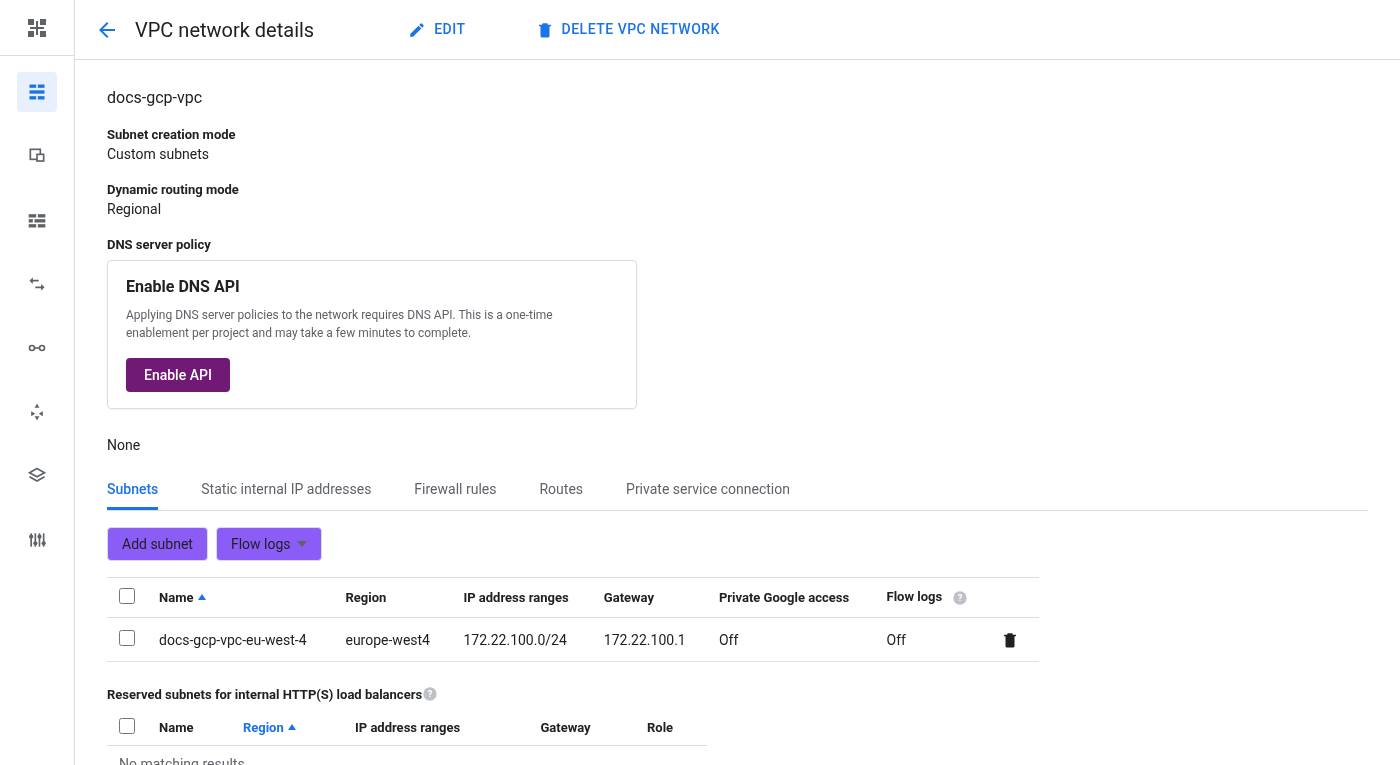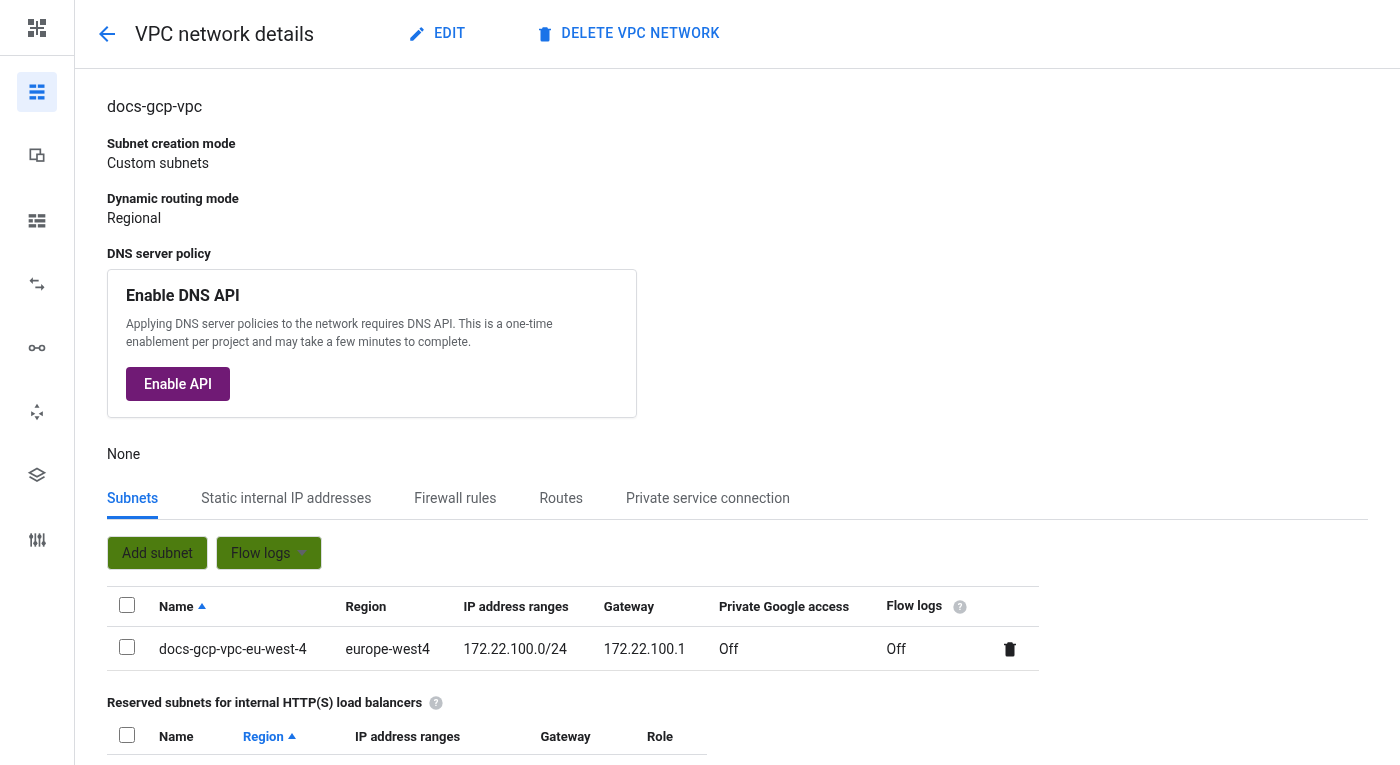--- a/index.html
+++ b/index.html
@@ -4,21 +4,21 @@
   <style>
     * { margin: 0; padding: 0; box-sizing: border-box; font-family: 'Google Sans', Roboto, Arial, sans-serif; }
     body { background: #fff; color: #202124; width: 1400px; height: 765px; overflow: hidden; }
     .shell { display: flex; height: 100%; }
     .brand-cell {
       width: 75px; height: 56px; display: flex; align-items: center; justify-content: center;
       border-bottom: 1px solid #dadce0; border-right: 1px solid #dadce0;
     }
     .main-col { flex: 1; display: flex; flex-direction: column; }
     .topbar {
-      height: 69px; display: flex; align-items: center; padding: 0 12px;
+      height: 60px; display: flex; align-items: center; padding: 0 12px;
       border-bottom: 1px solid #dadce0; gap: 8px;
     }
     .back-arrow { color: #1a73e8; width: 40px; height: 40px; display: flex; align-items: center; justify-content: center; border-radius: 50%; cursor: pointer; }
     .page-title { font-size: 20px; font-weight: 400; color: #202124; margin-right: 40px; }
     .action-btn {
       display: flex; align-items: flex-start; gap: 8px; padding: 8px 16px;
       color: #1a73e8; font-size: 14px; font-weight: 500; text-transform: uppercase;
       cursor: pointer; border: none; background: none; letter-spacing: 0.5px;
       margin-left: 30px;
     }
@@ -44,32 +44,32 @@
     .primary-btn {
       background: #701a75; color: #fff; border: none; padding: 9px 18px;
       font-size: 14px; font-weight: 500; border-radius: 4px; cursor: pointer;
     }
     .none-val { font-size: 14px; margin: 28px 0 18px; }
     .tabs { display: flex; gap: 43px; border-bottom: 1px solid #dadce0; margin-bottom: 16px; width: 100%; max-width: 1290px; }
     .tab { padding: 10px 0; font-size: 14px; color: #5f6368; cursor: pointer; border-bottom: 3px solid transparent; }
     .tab.active { color: #1a73e8; border-bottom-color: #1a73e8; font-weight: 500; }
     .subnet-actions { display: flex; gap: 8px; margin-bottom: 16px; }
     .outline-btn {
-      border: 1px solid #dadce0; background: #4d7c0f; padding: 8px 14px;
+      border: 1px solid #dadce0; background: #8b5cf6; padding: 8px 14px;
       font-size: 14px; color: #202124; cursor: pointer; border-radius: 4px;
       display: flex; align-items: center; gap: 6px;
     }
     .tbl { width: 100%; max-width: 932px; border-collapse: collapse; font-size: 14px; }
     .tbl th { text-align: left; font-weight: 700; padding: 10px 12px; font-size: 13px; color: #202124; border-bottom: 1px solid #dadce0; white-space: nowrap;}
     .tbl td { padding: 12px 12px; border-bottom: 1px solid #e0e0e0; color: #202124; }
     .tbl tr.header-row { border-top: 1px solid #dadce0; }
     .chk { width: 16px; height: 16px; }
     .sort-col { color: #1a73e8; font-weight: 500; }
     .help-icon { width: 16px; height: 16px; color: #9aa0a6; }
-    .section-title { font-size: 13px; font-weight: 700; margin: 24px 0 8px; display: flex; align-items: flex-start; gap: 6px; }
+    .section-title { font-size: 13px; font-weight: 700; margin: 24px 0 8px; display: flex; align-items: center; }
     .tbl2 { width: 100%; max-width: 600px; border-collapse: collapse; font-size: 14px; }
     .tbl2 th { text-align: left; font-weight: 700; padding: 8px 12px; font-size: 13px; border-bottom: 1px solid #dadce0; }
     .tbl2 td { padding: 10px 12px; border-bottom: 1px solid #e0e0e0; color: #5f6368; }
     svg { display: block; }
     .trash-cell { text-align: right; }
   </style>
 </head>
 <body>
 
 <div class="shell">

